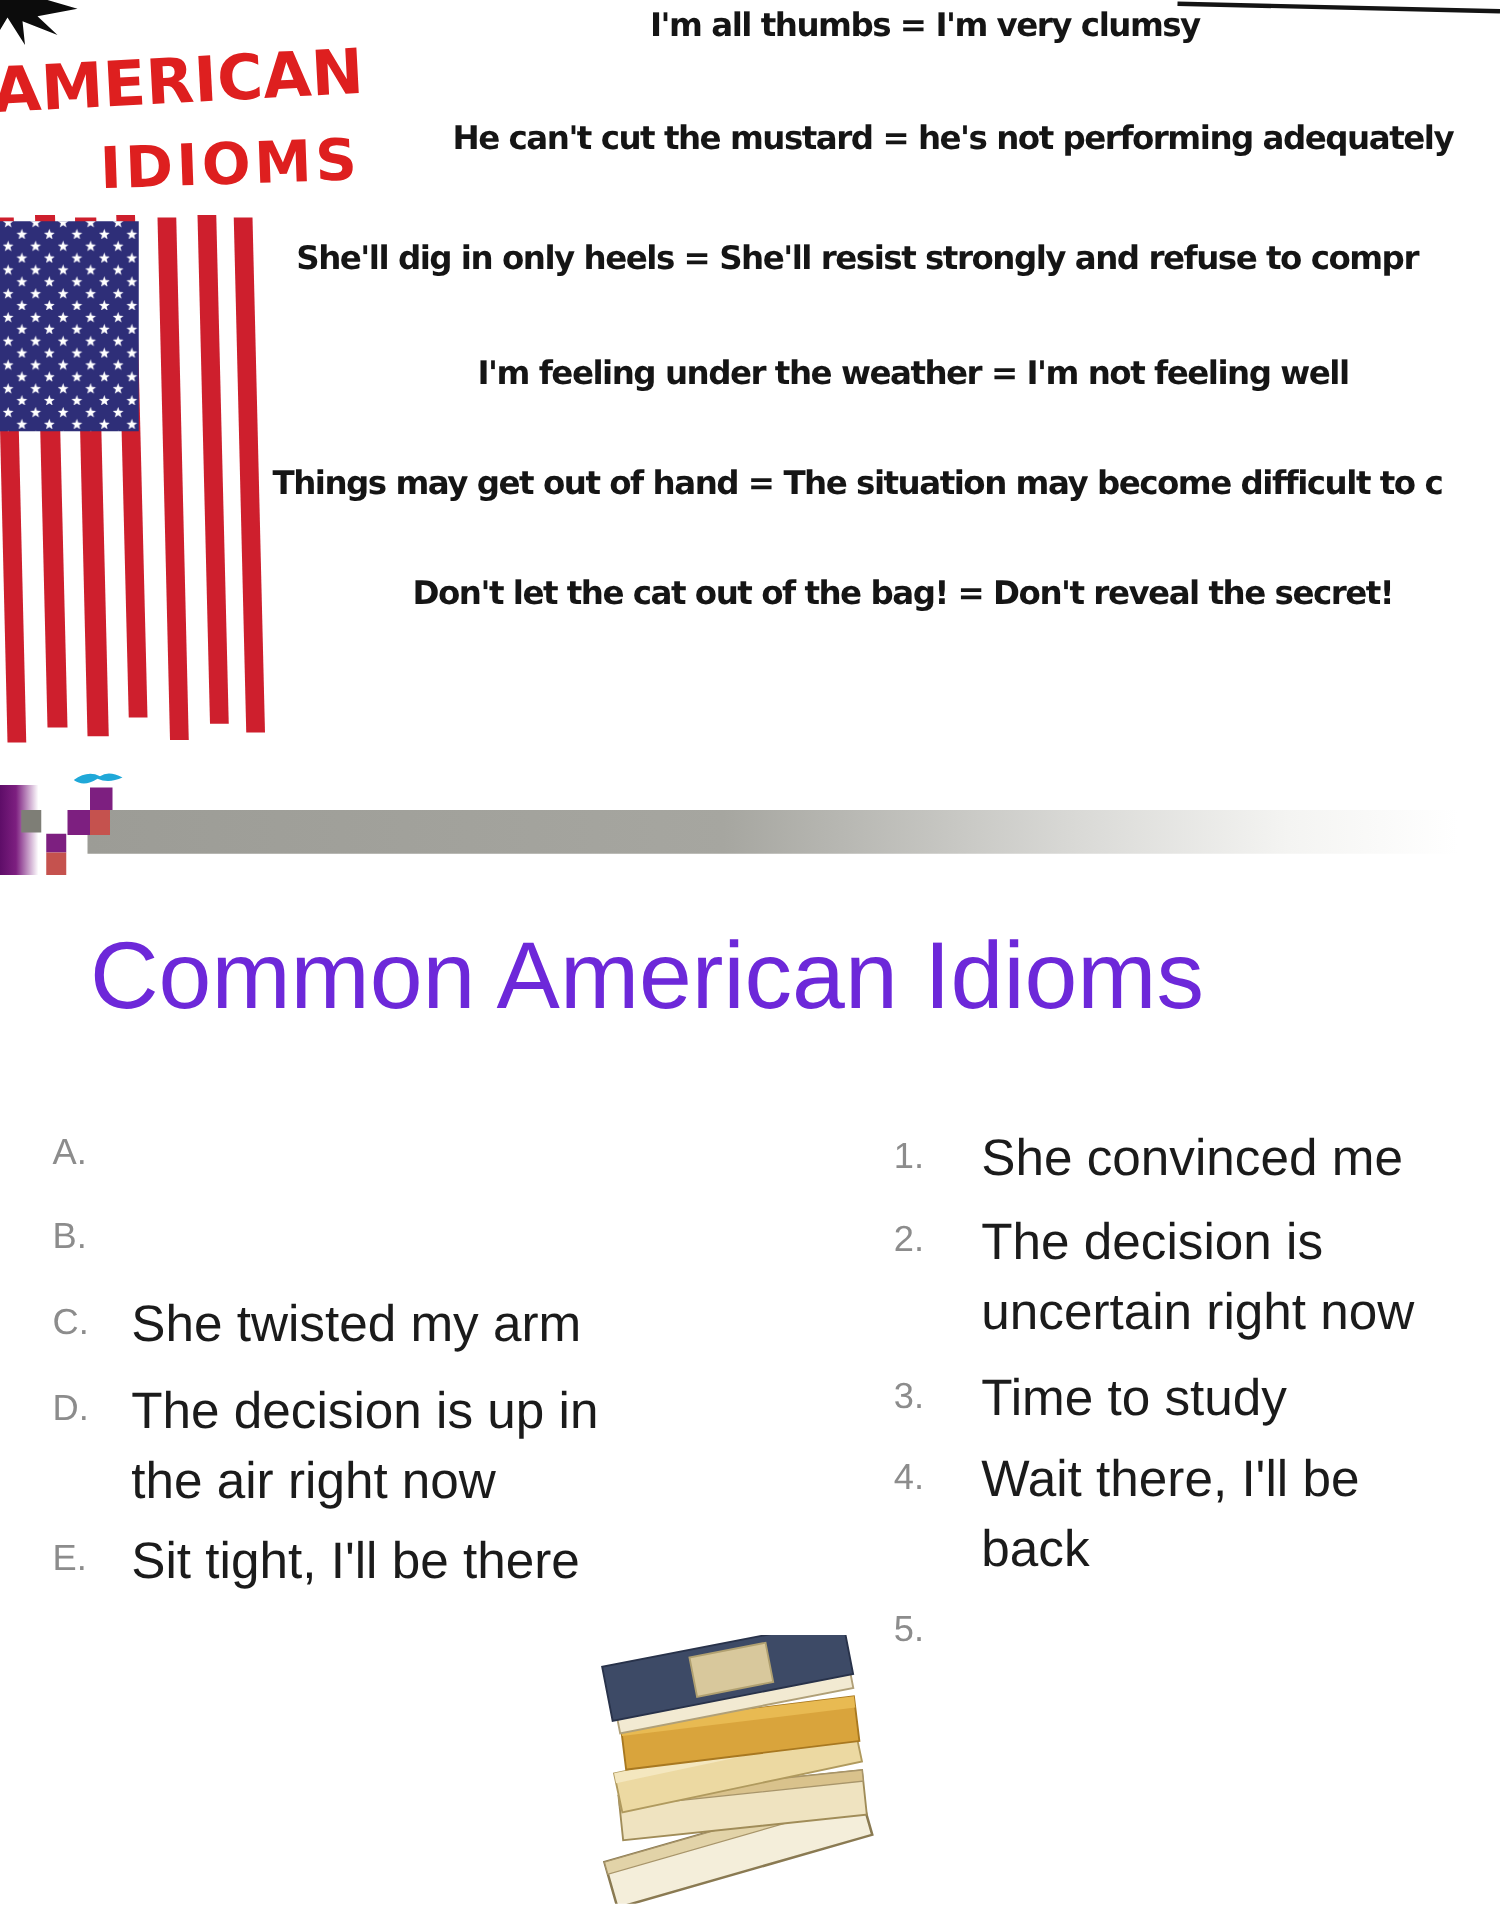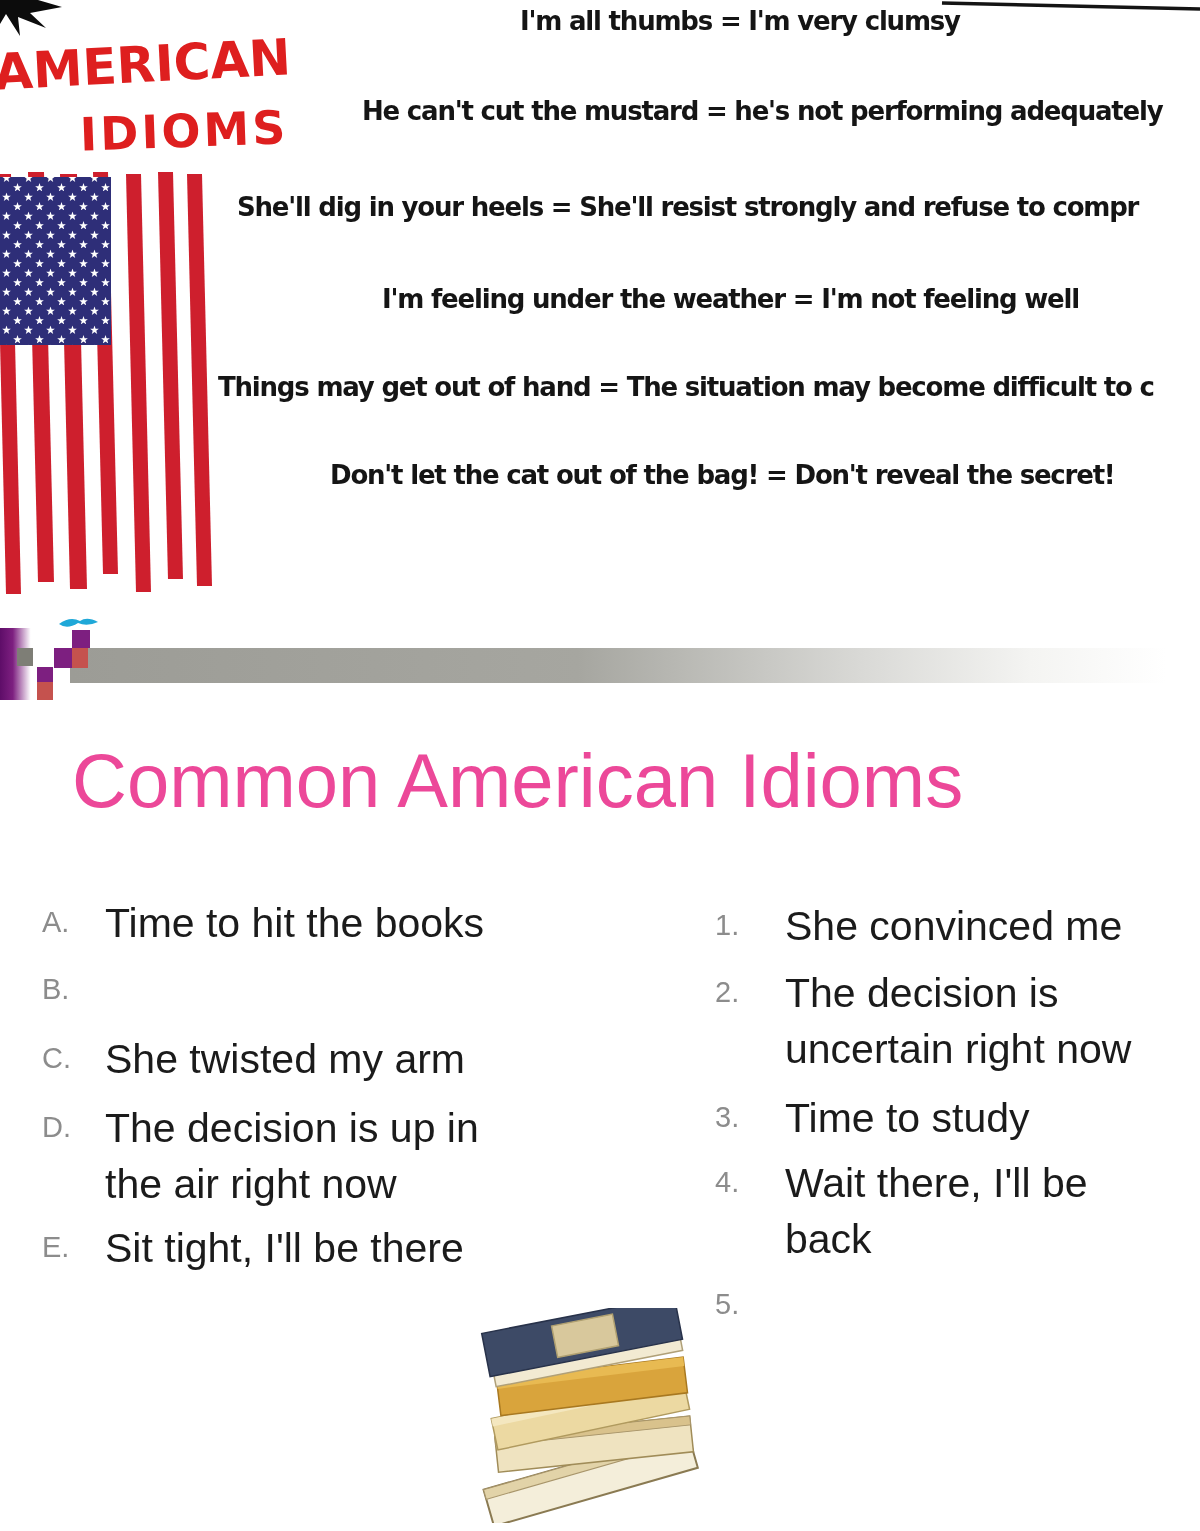--- a/index.html
+++ b/index.html
@@ -24,21 +24,21 @@
       var(--divider-gray,#9c9c96) 0%, #a6a6a0 45%, #d9d9d6 70%, #f4f4f2 85%, #ffffff 97%);
   }
   .purple-bar{
     position:absolute;left:0;top:628px;width:32px;height:72px;
     background:linear-gradient(to right,#5e0d68 0%, var(--accent-purple,#7d1f80) 40%, #ffffff 96%);
   }
   .px{position:absolute;}
   
   .s2-title{
     position:absolute;left:72px;top:737px;font-size:76px;line-height:1.15;
-    color:#ec4899;letter-spacing:0px;white-space:pre;
+    color:#6d28d9;letter-spacing:0px;white-space:pre;
   }
   .list-item{position:absolute;display:flex;align-items:flex-start;}
   .marker{
     flex:none;color:var(--marker-gray,#8c8c8c);font-size:29px;line-height:29px;
     padding-top:13px;
   }
   .list-item.left .marker{width:63px;}
   .list-item.right .marker{width:70px;}
   .item-text{
     font-size:41px;line-height:56px;color:#1b1b1b;white-space:pre-line;
@@ -80,42 +80,41 @@
       <polygon points="158,0 173,0 183,407 168,407"></polygon>
       <polygon points="187,2 202,2 212,414 197,414"></polygon>
     </g>
 
     <rect x="0" y="5" width="111" height="168" style="fill:var(--flag-blue,#2e2e78)"></rect>
     <rect x="0" y="5" width="111" height="168" fill="url(#starpat)"></rect>
   </svg>
 
   <div class="idiom" style="left:520px;top:6px;">I'm all thumbs = I'm very clumsy</div>
   <div class="idiom" style="left:330px;top:96px;margin-left:32px;">He can't cut the mustard = he's not performing adequately</div>
-  <div class="idiom" style="left:237px;top:192px;">She'll dig in your heels = She'll resist strongly and refuse to compr</div>
+  <div class="idiom" style="left:237px;top:192px;">She'll dig in only heels = She'll resist strongly and refuse to compr</div>
   <div class="idiom" style="left:382px;top:284px;">I'm feeling under the weather = I'm not feeling well</div>
   <div class="idiom" style="left:218px;top:372px;">Things may get out of hand = The situation may become difficult to c</div>
   <div class="idiom" style="left:330px;top:460px;">Don't let the cat out of the bag! = Don't reveal the secret!</div>
 
   <div class="gray-bar"></div>
   <div class="purple-bar"></div>
   <div class="px" style="left:17px;top:648px;width:16px;height:18px;background:#7e7e76;"></div>
   <div class="px" style="left:72px;top:630px;width:18px;height:18px;background:var(--accent-purple,#7d1f80);"></div>
   <div class="px" style="left:72px;top:648px;width:16px;height:20px;background:var(--accent-salmon,#c5524e);"></div>
   <div class="px" style="left:54px;top:648px;width:18px;height:20px;background:var(--accent-purple,#7d1f80);"></div>
   <div class="px" style="left:37px;top:667px;width:16px;height:15px;background:var(--accent-purple,#7d1f80);"></div>
   <div class="px" style="left:37px;top:682px;width:16px;height:18px;background:var(--accent-salmon,#c5524e);"></div>
   <svg style="position:absolute;left:57px;top:615px" width="44" height="16" viewBox="0 0 44 16">
     <path d="M2 9 Q13 1 23 6 Q30 1 41 7 Q30 12 21 8 Q10 15 2 9 Z" fill="#1fa8d8"></path>
   </svg>
 
   <div class="s2-title">Common American Idioms</div>
 
   <div class="list-item left" style="left:42px;top:895px;">
     <span class="marker">A.</span>
-    <span class="item-text">Time to hit the books</span>
   </div>
   <div class="list-item left" style="left:42px;top:962px;">
     <span class="marker">B.</span>
   </div>
   <div class="list-item left" style="left:42px;top:1031px;">
     <span class="marker">C.</span>
     <span class="item-text">She twisted my arm</span>
   </div>
   <div class="list-item left" style="left:42px;top:1100px;">
     <span class="marker">D.</span>

